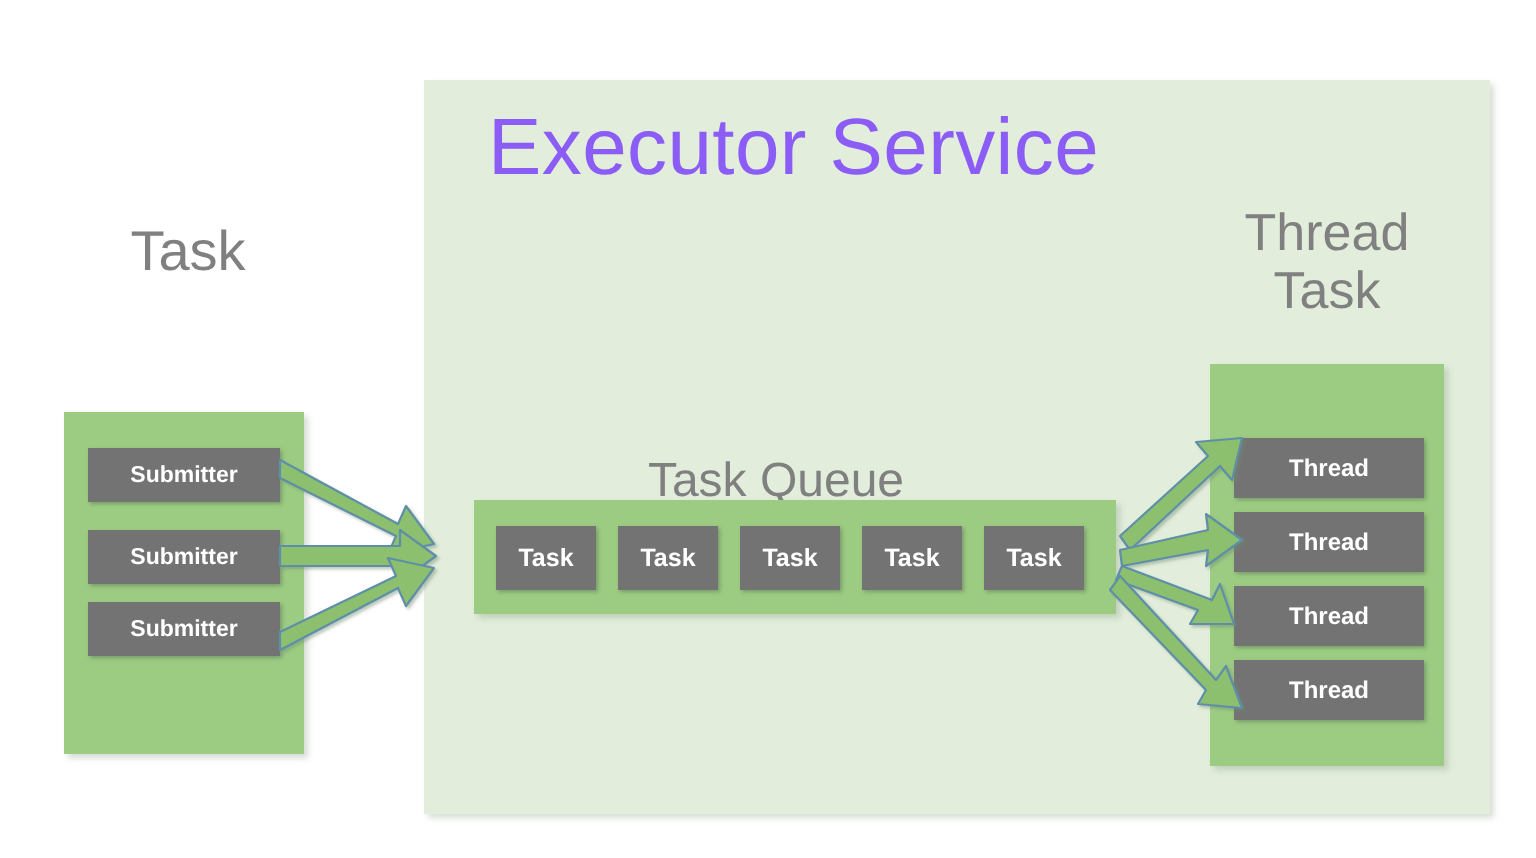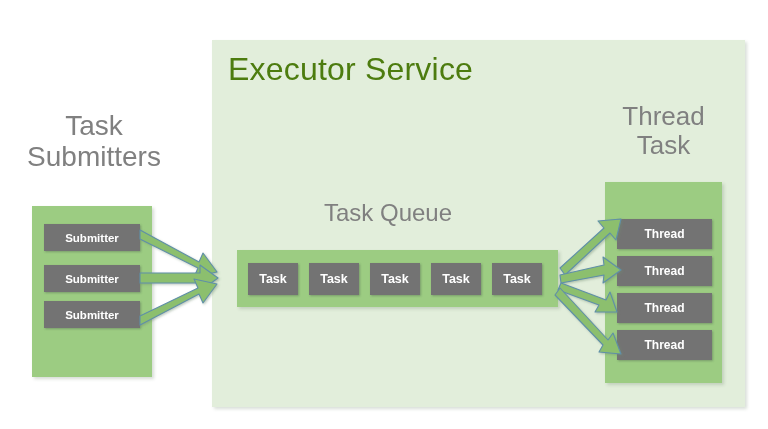--- a/index.html
+++ b/index.html
@@ -23,25 +23,25 @@
     position: absolute;
     left: 212px;
     top: 40px;
     width: 533px;
     height: 367px;
     background: #e2eedb;
     box-shadow: 2px 2px 3px rgba(120,140,120,0.28);
   }
   .executor-title {
     position: absolute;
-    left: 228px;
+    left: 244px;
     top: 52px;
     width: 420px;
-    font-size: 32px;
-    color: #4d7c0f;
+    font-size: 40px;
+    color: #8b5cf6;
     letter-spacing: 0.2px;
     line-height: 1.1;
     white-space: nowrap;
   }
 
   
   .group-box {
     position: absolute;
     background: #9ccc82;
     box-shadow: 2px 2px 3px rgba(120,140,120,0.30);
@@ -75,21 +75,21 @@
     line-height: 1.12;
   }
   .caption.submitters {
     left: 4px;
     top: 110px;
     width: 180px;
     font-size: 28px;
   }
   .caption.queue {
     left: 278px;
-    top: 200px;
+    top: 228px;
     width: 220px;
     font-size: 24px;
   }
   .caption.threadpool {
     left: 596px;
     top: 102px;
     width: 135px;
     font-size: 26px;
   }
 
@@ -106,21 +106,20 @@
 </head>
 <body>
 
 <div id="canvas">
 
   <div class="executor-panel"></div>
   <div class="executor-title">Executor Service</div>
 
   <div class="caption submitters">
     <div>Task</div>
-    <div>Submitters</div>
   </div>
 
   <div class="group-box" style="left:32px; top:206px; width:120px; height:171px;"></div>
   <div class="chip" style="left:44px; top:224px; width:96px; height:27px;">
     <span>Submitter</span>
   </div>
   <div class="chip" style="left:44px; top:265px; width:96px; height:27px;">
     <span>Submitter</span>
   </div>
   <div class="chip" style="left:44px; top:301px; width:96px; height:27px;">

